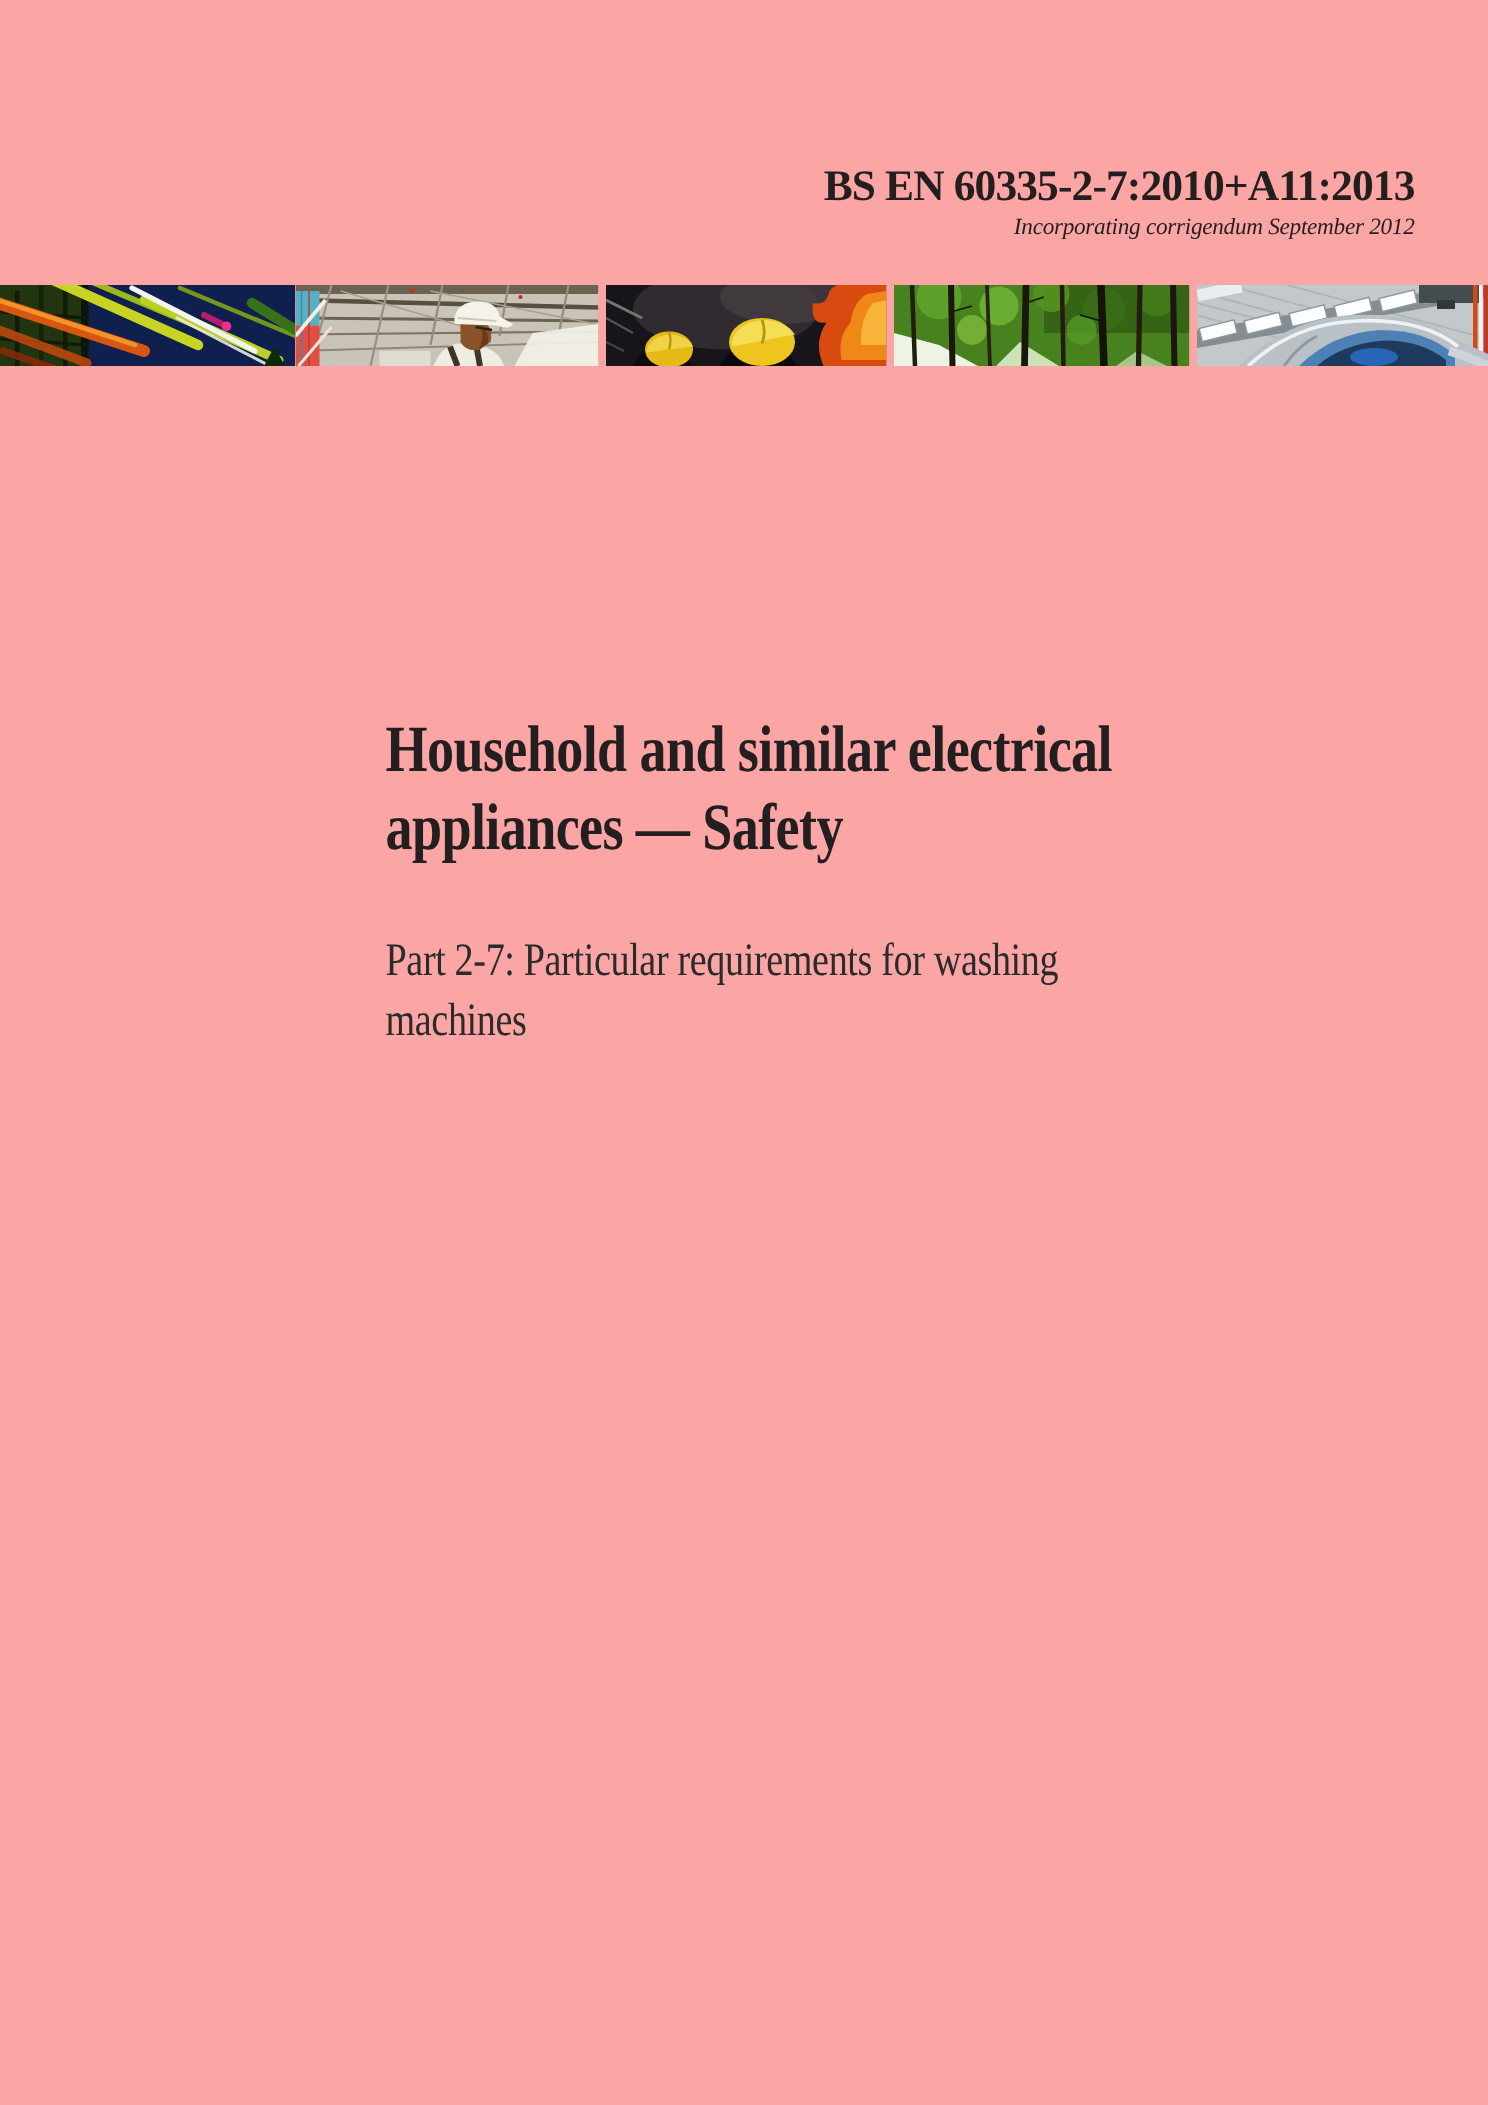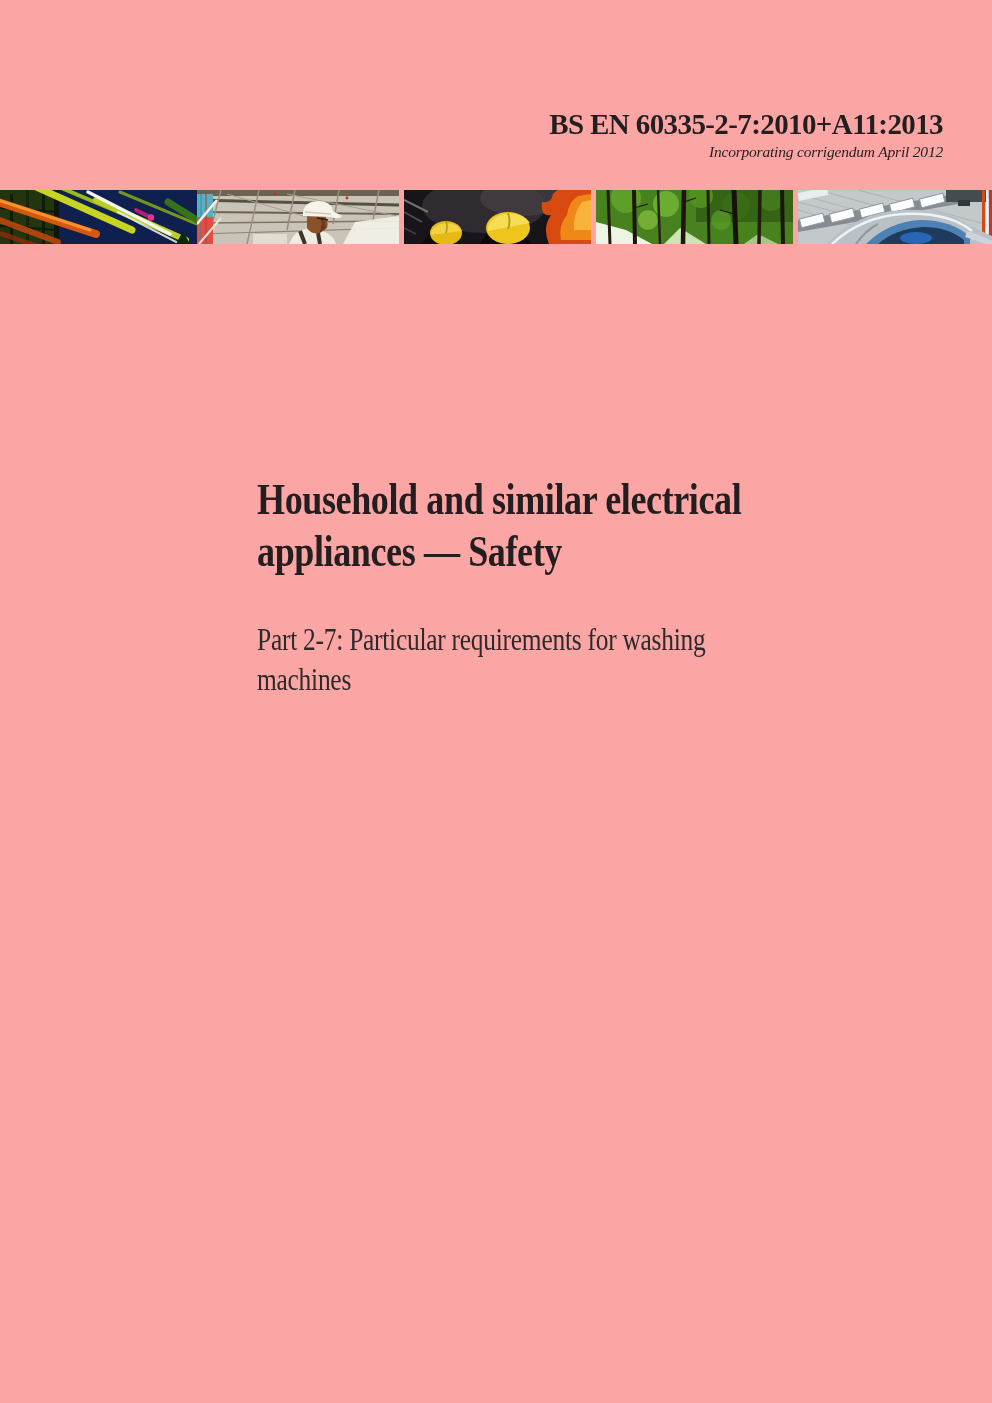--- a/index.html
+++ b/index.html
@@ -36,21 +36,21 @@
   }
   .subtitle span{display:block;}
 </style>
 </head>
 <body>
 
 <div class="page">
 
   <div class="doc-header">
     <div class="std-num">BS EN 60335-2-7:2010+A11:2013</div>
-    <div class="corr-note">Incorporating corrigendum April 2012</div>
+    <div class="corr-note">Incorporating corrigendum September 2012</div>
   </div>
 
   <div class="photo-banner">
 
     <div class="photo">
       <svg width="197" height="54" viewBox="0 0 197 54">
         <rect width="197" height="54" fill="#0f1f4e"></rect>
         <rect x="0" y="0" width="58" height="54" fill="#23350f"></rect>
         <rect x="10" y="4" width="3" height="50" fill="#111c08"></rect>
         <rect x="26" y="0" width="3" height="54" fill="#15240a"></rect>

